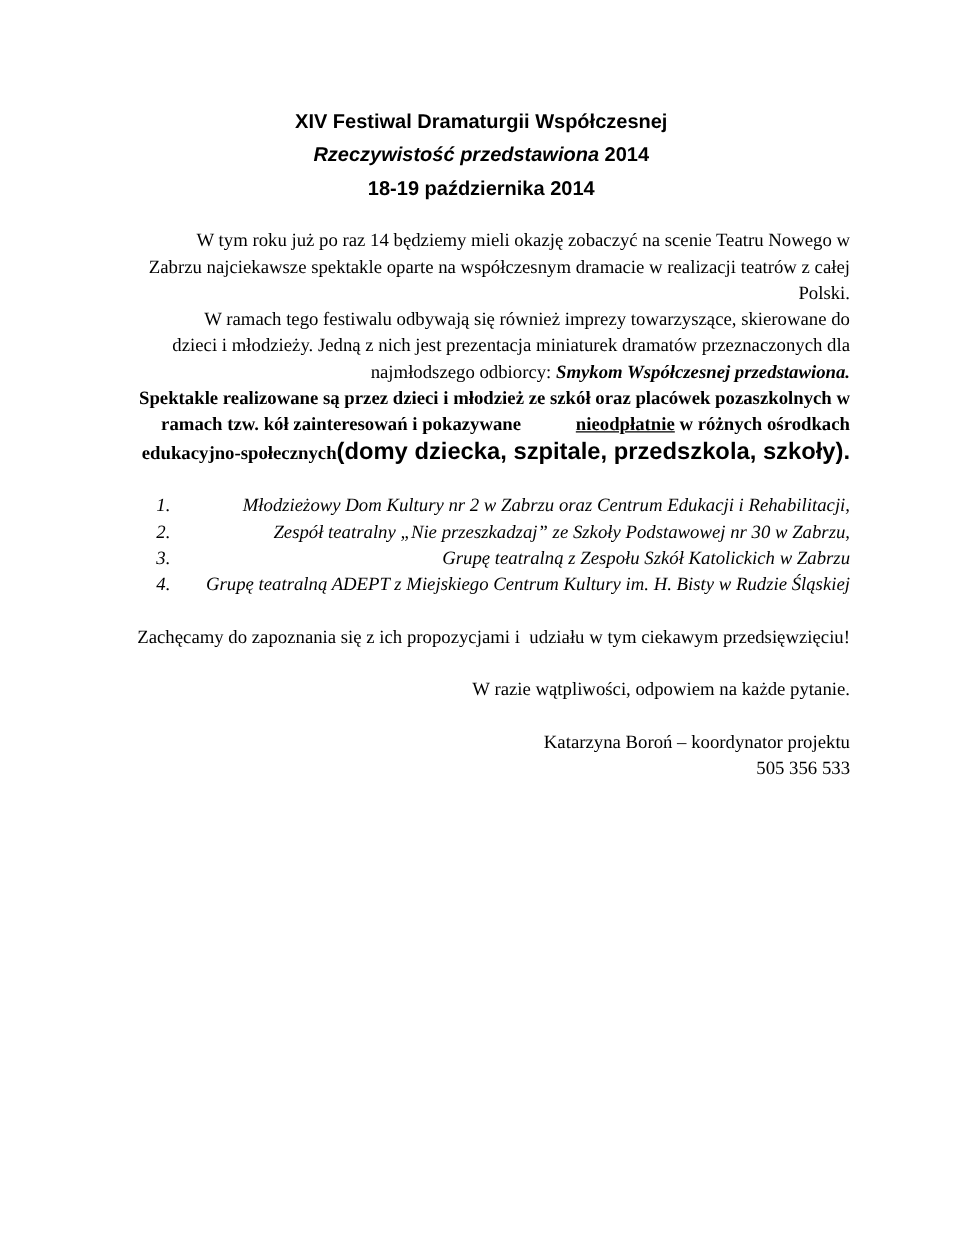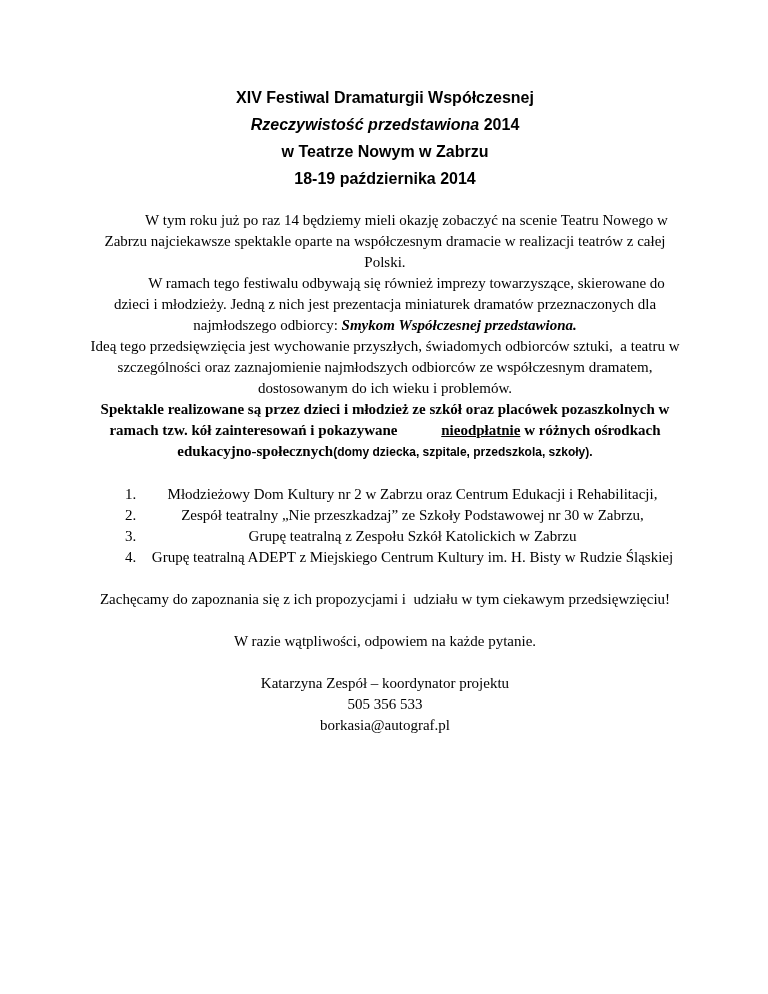--- a/index.html
+++ b/index.html
@@ -23,72 +23,70 @@
     line-height: 27px;
     margin-bottom: 18px;
   }
   .title-line {
     font-weight: bold;
   }
   .doc-body {
     font-family: "Liberation Serif", serif;
     font-size: 15px;
     line-height: 21px;
-    text-align: center;
+    text-align: right;
   }
   .para {
     margin: 0;
     white-space: pre-wrap;
   }
   .para.indent {
     text-indent: 43px;
   }
   .spacer {
     height: 21px;
   }
   .num-list {
     margin: 0;
     padding-left: 50px;
   }
   .num-list li {
     padding-left: 5px;
     white-space: pre-wrap;
+    font-style: italic;
   }
   .b { font-weight: bold; }
   .i { font-style: italic; margin-top: 37px; }
   .u { text-decoration: underline; margin-left: 40px; }
   .sans-small {
     font-family: "Liberation Sans", sans-serif;
-    font-size: 12px;
+    font-size: 19px;
   }
 </style>
 </head>
 <body>
 
 <div class="page">
   <header class="doc-title">
       <div class="title-line"><span class="b">XIV Festiwal Dramaturgii Współczesnej</span></div>
       <div class="title-line"><span class="b i">Rzeczywistość przedstawiona </span><span class="b">2014</span></div>
-      <div class="title-line"><span class="b">w Teatrze Nowym w Zabrzu</span></div>
       <div class="title-line"><span class="b">18-19 października 2014</span></div>
     </header>
   <main class="doc-body">
       <p class="para indent"><span>W tym roku już po raz 14 będziemy mieli okazję zobaczyć na scenie Teatru Nowego w Zabrzu najciekawsze spektakle oparte na współczesnym dramacie w realizacji teatrów z całej Polski.</span></p>
       <p class="para indent"><span>W ramach tego festiwalu odbywają się również imprezy towarzyszące, skierowane do dzieci i młodzieży. Jedną z nich jest prezentacja miniaturek dramatów przeznaczonych dla najmłodszego odbiorcy: </span><span class="b i">Smykom Współczesnej przedstawiona.</span></p>
-      <p class="para"><span>Ideą tego przedsięwzięcia jest wychowanie przyszłych, świadomych odbiorców sztuki,  a teatru w  szczególności oraz zaznajomienie najmłodszych odbiorców ze współczesnym dramatem, dostosowanym do ich wieku i problemów.</span></p>
       <p class="para"><span class="b">Spektakle realizowane są przez dzieci i młodzież ze szkół oraz placówek pozaszkolnych w ramach tzw. kół zainteresowań i pokazywane </span><span class="b u">nieodpłatnie</span><span class="b"> w różnych ośrodkach edukacyjno-społecznych</span><span class="b sans-small">(domy dziecka, szpitale, przedszkola, szkoły).</span></p>
       <div class="spacer"></div>
       <ol class="num-list">
         <li><span>Młodzieżowy Dom Kultury nr 2 w Zabrzu oraz Centrum Edukacji i Rehabilitacji,</span></li>
         <li><span>Zespół teatralny „Nie przeszkadzaj” ze Szkoły Podstawowej nr 30 w Zabrzu,</span></li>
         <li><span>Grupę teatralną z Zespołu Szkół Katolickich w Zabrzu</span></li>
         <li><span>Grupę teatralną ADEPT z Miejskiego Centrum Kultury im. H. Bisty w Rudzie Śląskiej</span></li>
       </ol>
       <div class="spacer"></div>
       <p class="para"><span>Zachęcamy do zapoznania się z ich propozycjami i  udziału w tym ciekawym przedsięwzięciu!</span></p>
       <div class="spacer"></div>
       <p class="para"><span>W razie wątpliwości, odpowiem na każde pytanie.</span></p>
       <div class="spacer"></div>
-      <p class="para"><span>Katarzyna Zespół – koordynator projektu</span></p>
+      <p class="para"><span>Katarzyna Boroń – koordynator projektu</span></p>
       <p class="para"><span>505 356 533</span></p>
-      <p class="para"><span>borkasia@autograf.pl</span></p>
     </main>
 </div>
 
 </body></html>

